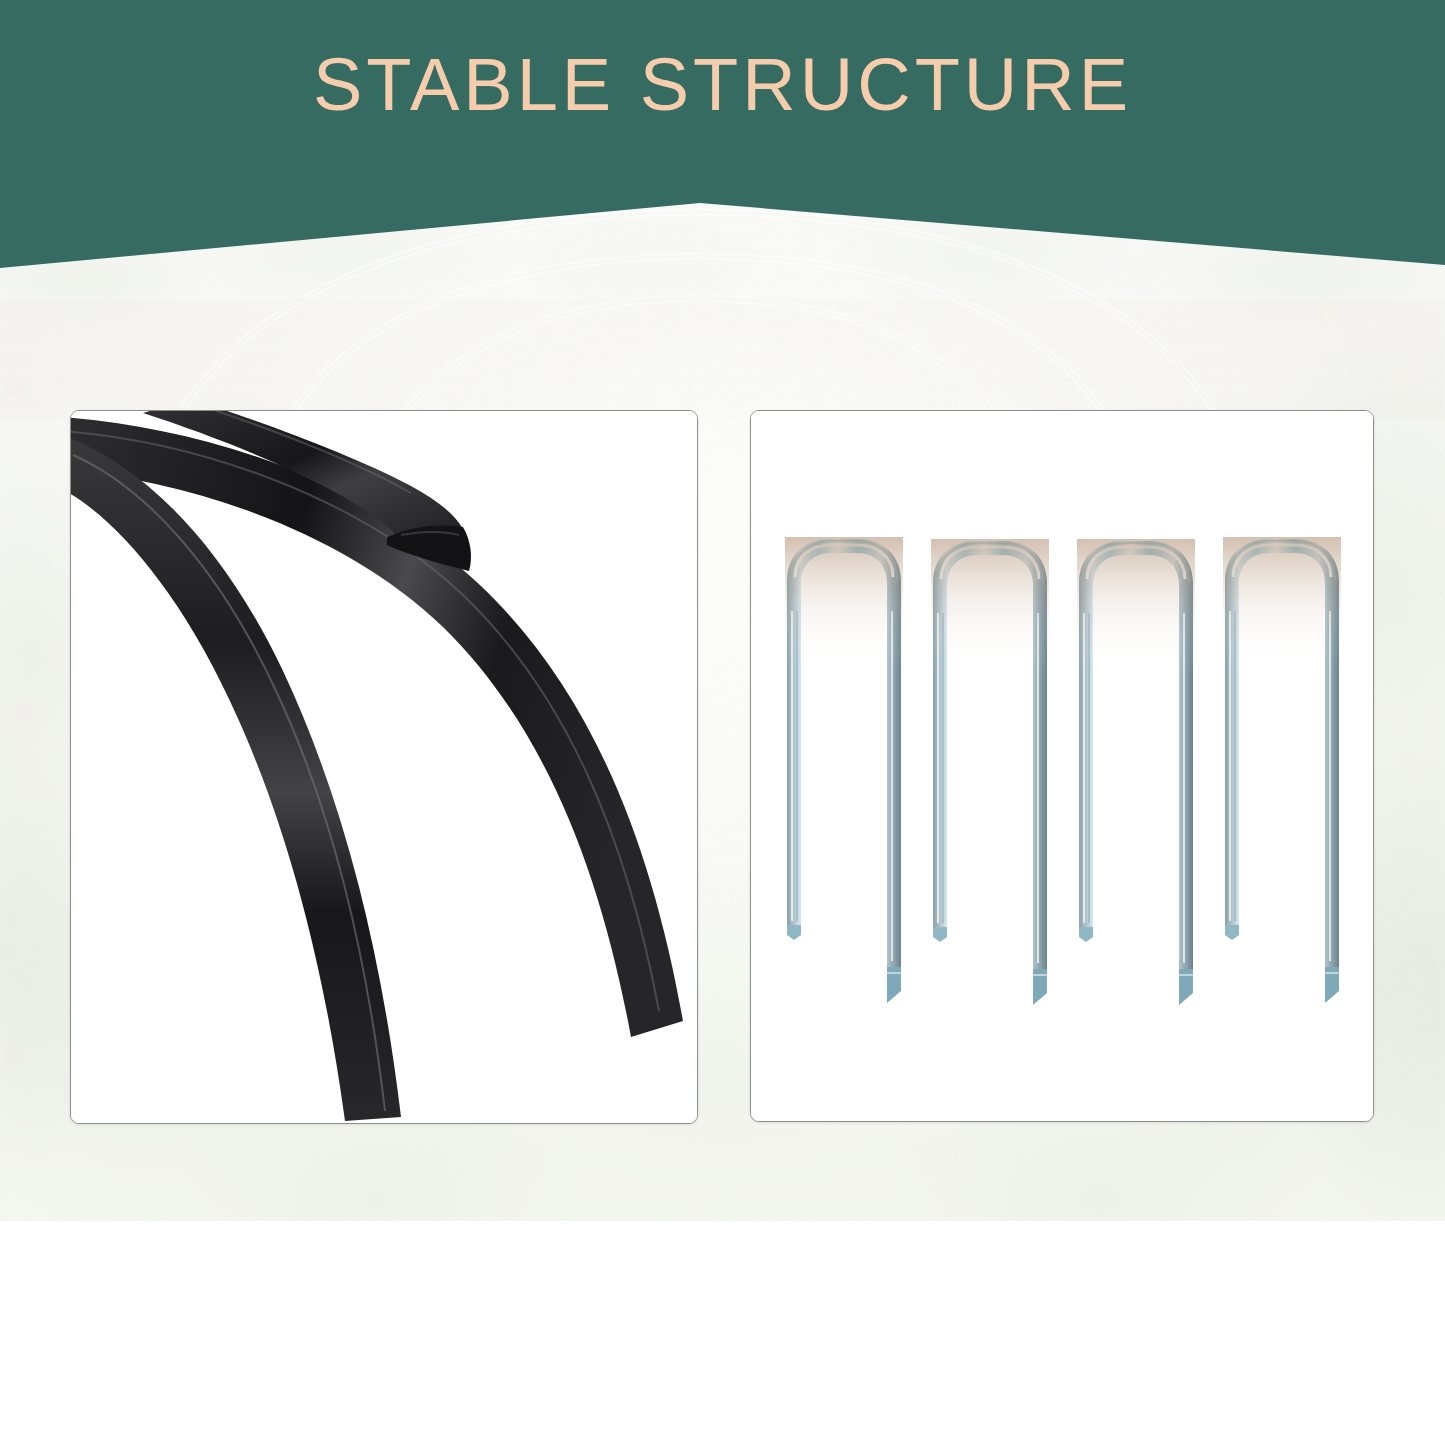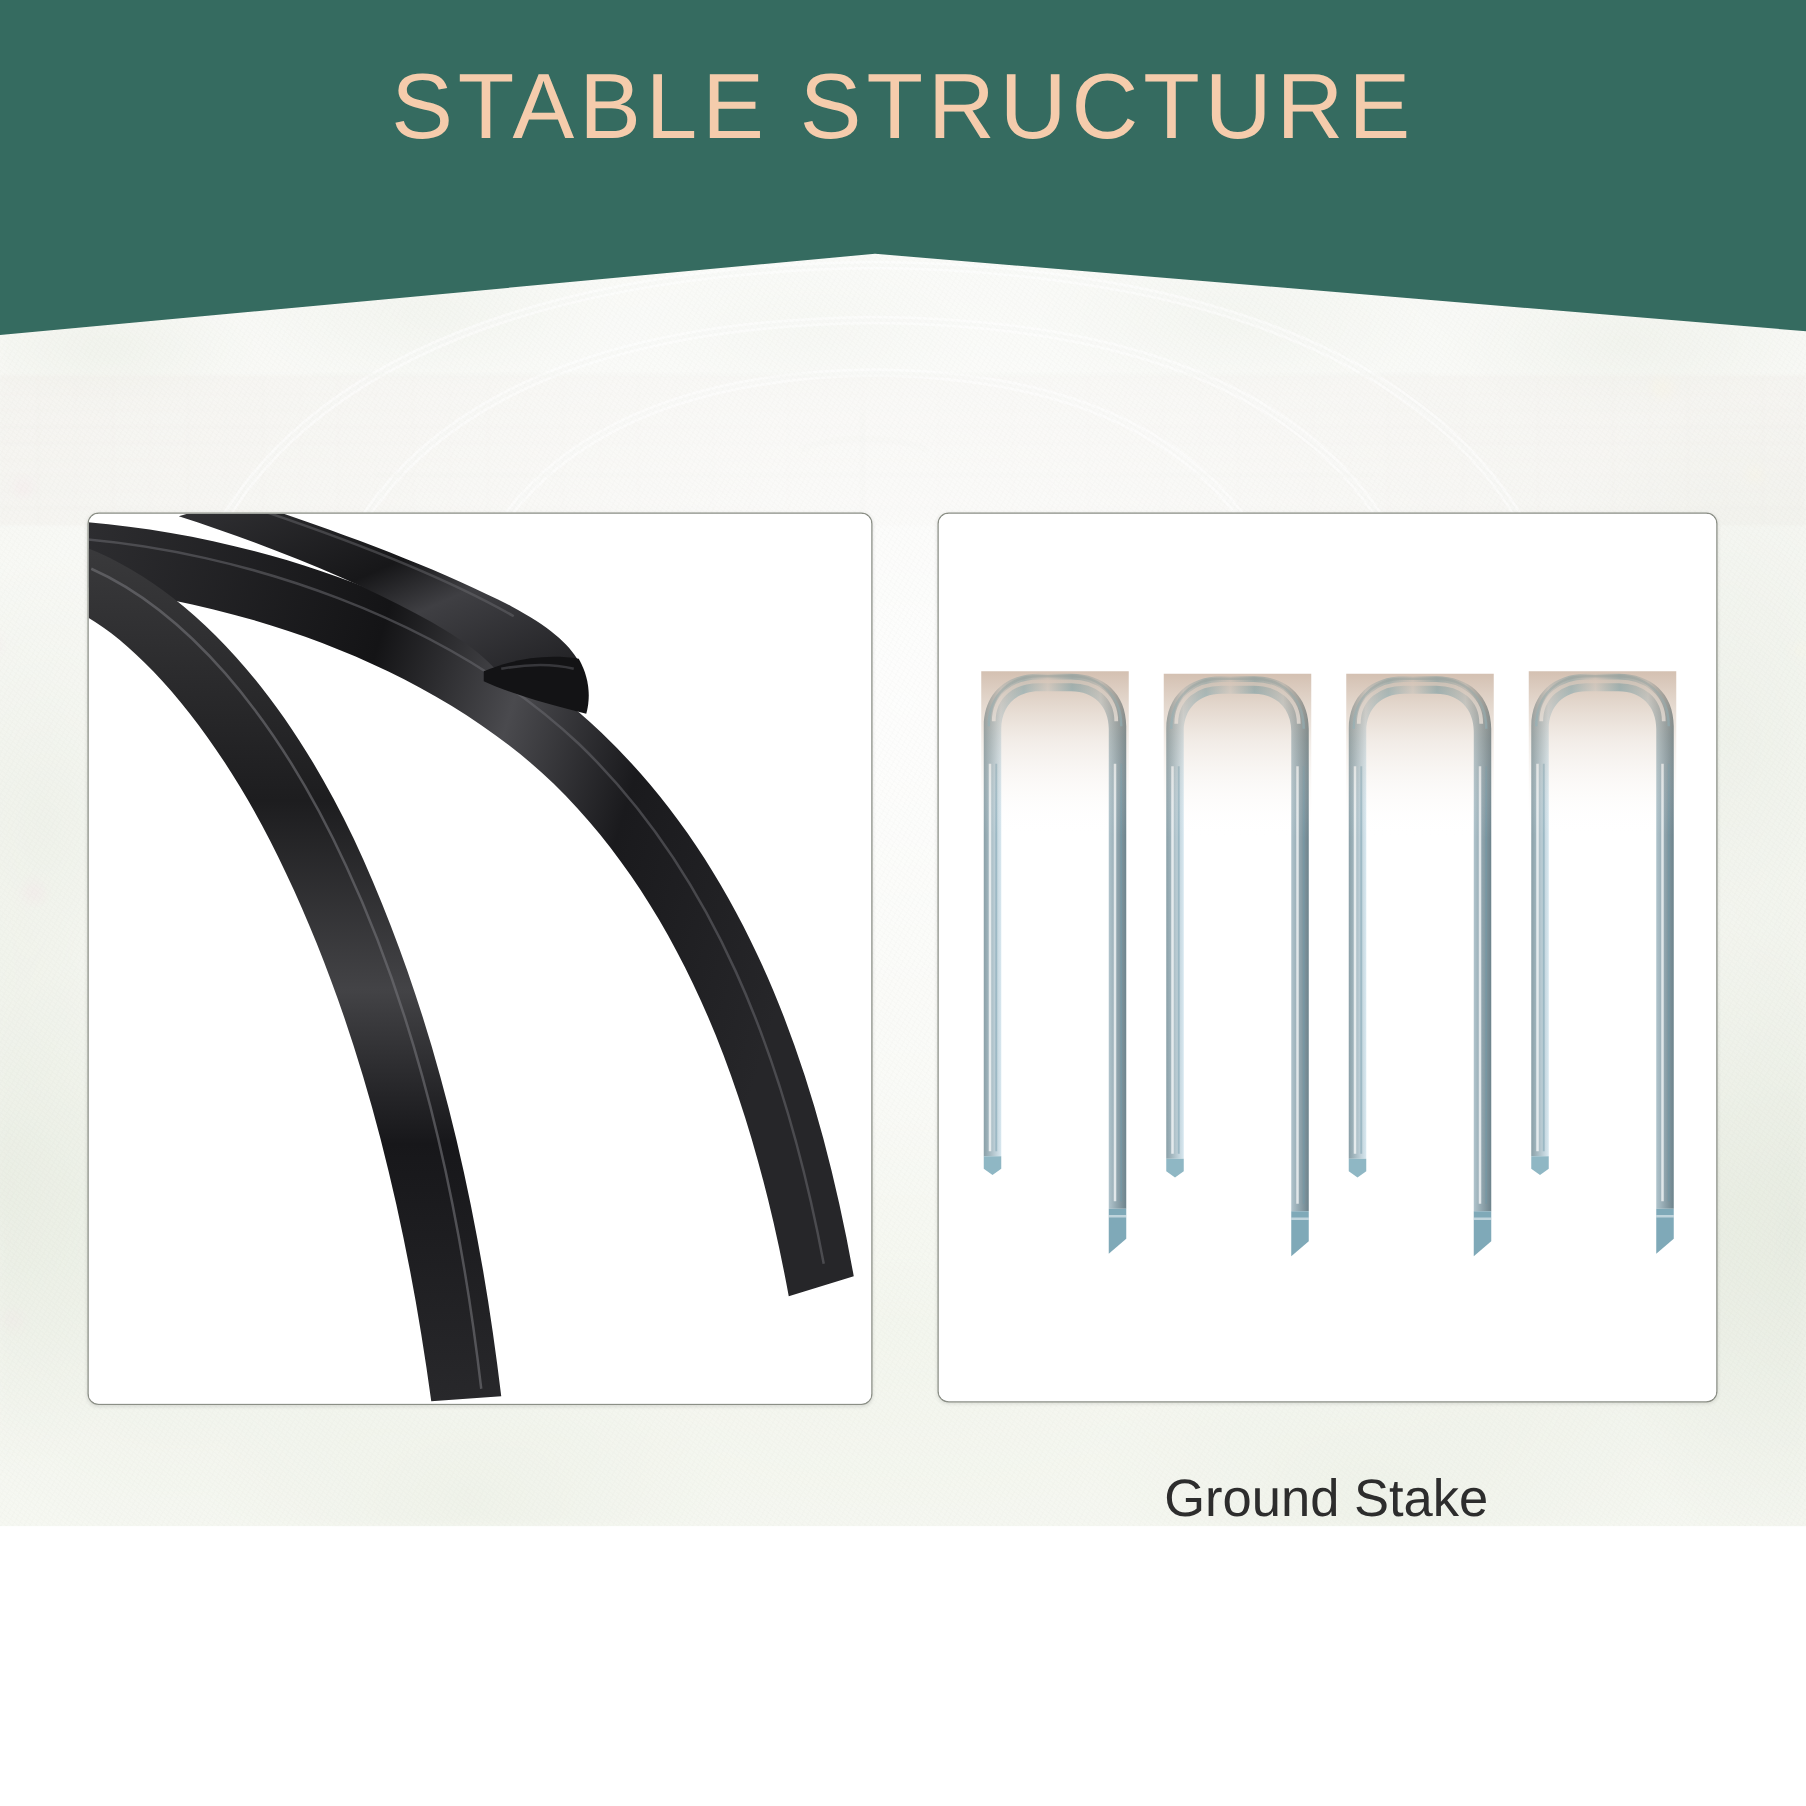--- a/index.html
+++ b/index.html
@@ -355,15 +355,14 @@
             <use href="#stake" x="324" y="112"></use>
           </g>
         <g>
             <use href="#stake" x="470" y="110"></use>
           </g>
       </svg>
     </div>
   </div>
 
 
-  <div class="caption caption-right">Ground Stake</div>
 
 </div>
 
 </body></html>

